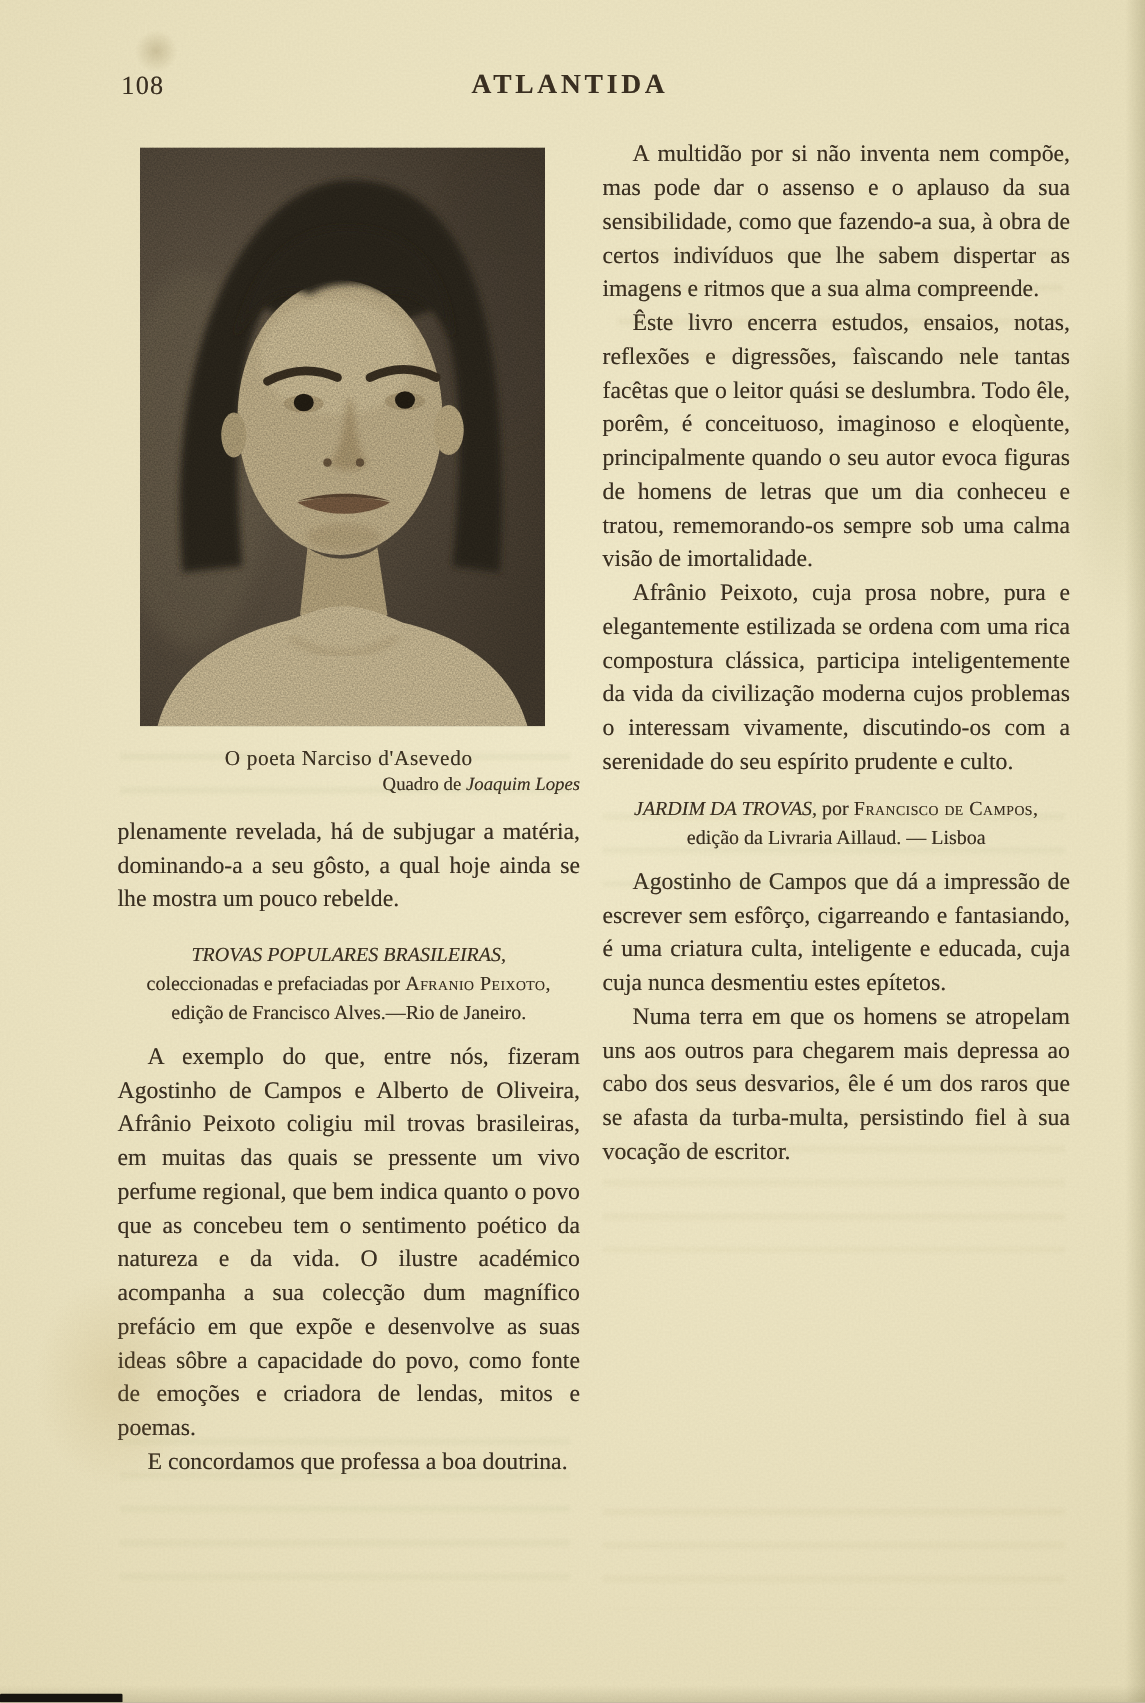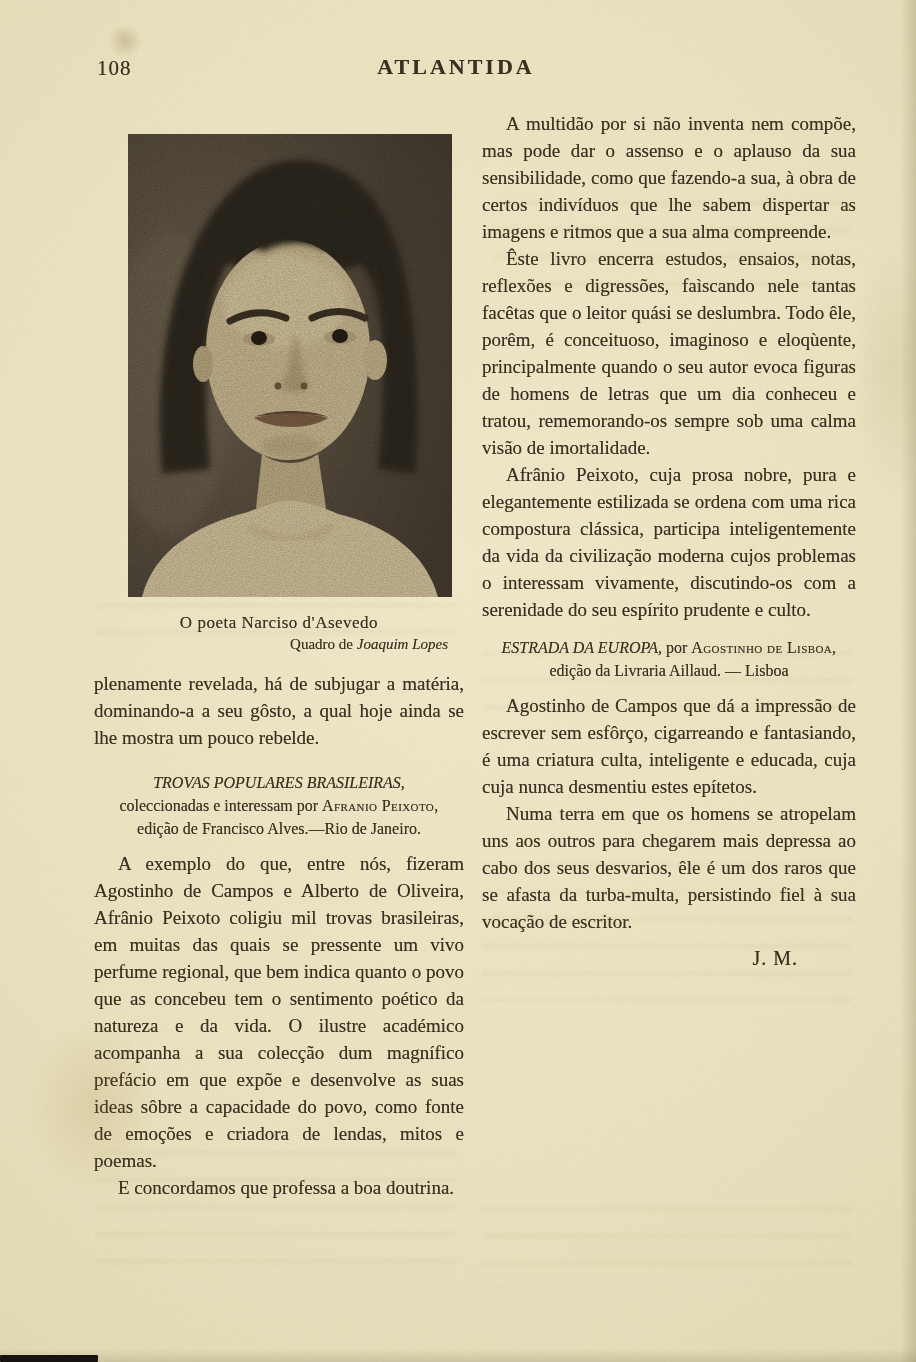--- a/index.html
+++ b/index.html
@@ -8,21 +8,21 @@
     background:radial-gradient(120% 100% at 50% 42%, #f0e9ca 0%, #eae2c0 45%, #e4dbb6 72%, #d6cba1 100%);
     font-family:"Liberation Serif","DejaVu Serif",serif;
     color:#3a2f21;
   }
   .ink{ text-shadow:0 0 .5px rgba(58,47,33,.55); }
   .pagenum{position:absolute;left:97px;top:56px;font-size:21px;letter-spacing:1px;}
   .journal{position:absolute;left:0;right:4px;top:54px;text-align:center;font-size:22px;font-weight:700;letter-spacing:3px;}
   .col{position:absolute;font-size:19px;line-height:27px;text-align:justify;}
   .col-left{left:94px;top:118px;width:370px;}
   .col-right{left:482px;top:110px;width:374px;}
-  figure{margin:16px;}
+  figure{margin:0;}
   .photo{display:block;margin-left:18px;width:324px;height:463px;}
   .cap1{margin-top:15px;text-align:center;font-size:17px;line-height:22px;letter-spacing:.5px;}
   .cap2{text-align:right;font-size:15px;line-height:20px;}
   .it{font-style:italic;}
   .sc{font-variant:small-caps;letter-spacing:.4px;}
   p.para{margin:0;text-indent:24px;}
   p.cont{margin:14px 0 0 0;text-indent:0;}
   .heading{
     margin:20px 0 10px 0;text-align:center;font-size:16px;line-height:23px;
     padding:0 14px;text-indent:0;
@@ -116,39 +116,38 @@
         <rect width="324" height="463" fill="#463d30" opacity="0.07"></rect>
       </svg>
       <figcaption>
         <div class="cap1">O poeta Narciso d'Asevedo</div>
         <div class="cap2"><span>Quadro de </span><span class="it">Joaquim Lopes</span></div>
       </figcaption>
     </figure>
 
     <p class="cont">plenamente revelada, há de subjugar a matéria, dominando-a a seu gôsto, a qual hoje ainda se lhe mostra um pouco rebelde.</p>
 
-    <p class="heading"><span class="it">TROVAS POPULARES BRASILEIRAS,</span><span> coleccionadas e interessam por </span><span class="sc">Afranio Peixoto,</span><span> edição de Francisco Alves.—Rio de Janeiro.</span></p>
+    <p class="heading"><span class="it">TROVAS POPULARES BRASILEIRAS,</span><span> coleccionadas e prefaciadas por </span><span class="sc">Afranio Peixoto,</span><span> edição de Francisco Alves.—Rio de Janeiro.</span></p>
 
     <p class="para">A exemplo do que, entre nós, fizeram Agostinho de Campos e Alberto de Oliveira, Afrânio Peixoto coligiu mil trovas brasileiras, em muitas das quais se pressente um vivo perfume regional, que bem indica quanto o povo que as concebeu tem o sentimento poético da natureza e da vida. O ilustre académico acompanha a sua colecção dum magnífico prefácio em que expõe e desenvolve as suas ideas sôbre a capacidade do povo, como fonte de emoções e criadora de lendas, mitos e poemas.</p>
     <p class="para">E concordamos que professa a boa doutrina.</p>
   </div>
 
   <div class="col col-right">
     <p class="para">A multidão por si não inventa nem compõe, mas pode dar o assenso e o aplauso da sua sensibilidade, como que fazendo-a sua, à obra de certos indivíduos que lhe sabem dispertar as imagens e ritmos que a sua alma compreende.</p>
 
 
     <p class="para">Êste livro encerra estudos, ensaios, notas, reflexões e digressões, faìscando nele tantas facêtas que o leitor quási se deslumbra. Todo êle, porêm, é conceituoso, imaginoso e eloqùente, principalmente quando o seu autor evoca figuras de homens de letras que um dia conheceu e tratou, rememorando-os sempre sob uma calma visão de imortalidade.</p>
     <p class="para">Afrânio Peixoto, cuja prosa nobre, pura e elegantemente estilizada se ordena com uma rica compostura clássica, participa inteligentemente da vida da civilização moderna cujos problemas o interessam vivamente, discutindo-os com a serenidade do seu espírito prudente e culto.</p>
 
-    <p class="heading"><span class="it">ESTRADA DA EUROPA,</span><span> por </span><span class="sc">Agostinho de Lisboa,</span><span> edição da Livraria Aillaud. — Lisboa</span></p>
+    <p class="heading"><span class="it">JARDIM DA TROVAS,</span><span> por </span><span class="sc">Francisco de Campos,</span><span> edição da Livraria Aillaud. — Lisboa</span></p>
 
     <p class="para">Agostinho de Campos que dá a impressão de escrever sem esfôrço, cigarreando e fantasiando, é uma criatura culta, inteligente e educada, cuja cuja nunca desmentiu estes epítetos.</p>
     <p class="para">Numa terra em que os homens se atropelam uns aos outros para chegarem mais depressa ao cabo dos seus desvarios, êle é um dos raros que se afasta da turba-multa, persistindo fiel à sua vocação de escritor.</p>
 
-    <p class="signature">J. M.</p>
   </div>
 
   <div class="ghost" style="left:494px;top:190px;width:356px;height:115px;opacity:.5;"></div>
   <div class="ghost green" style="left:96px;top:592px;width:360px;height:62px;opacity:.5;"></div>
   <div class="ghost green" style="left:482px;top:640px;width:370px;height:92px;opacity:.45;"></div>
   <div class="ghost" style="left:482px;top:852px;width:370px;height:150px;opacity:.4;"></div>
   <div class="ghost green" style="left:96px;top:1140px;width:360px;height:130px;opacity:.45;"></div>
   <div class="ghost" style="left:482px;top:1196px;width:370px;height:92px;opacity:.4;"></div>
 
   <div class="stain s1"></div>

